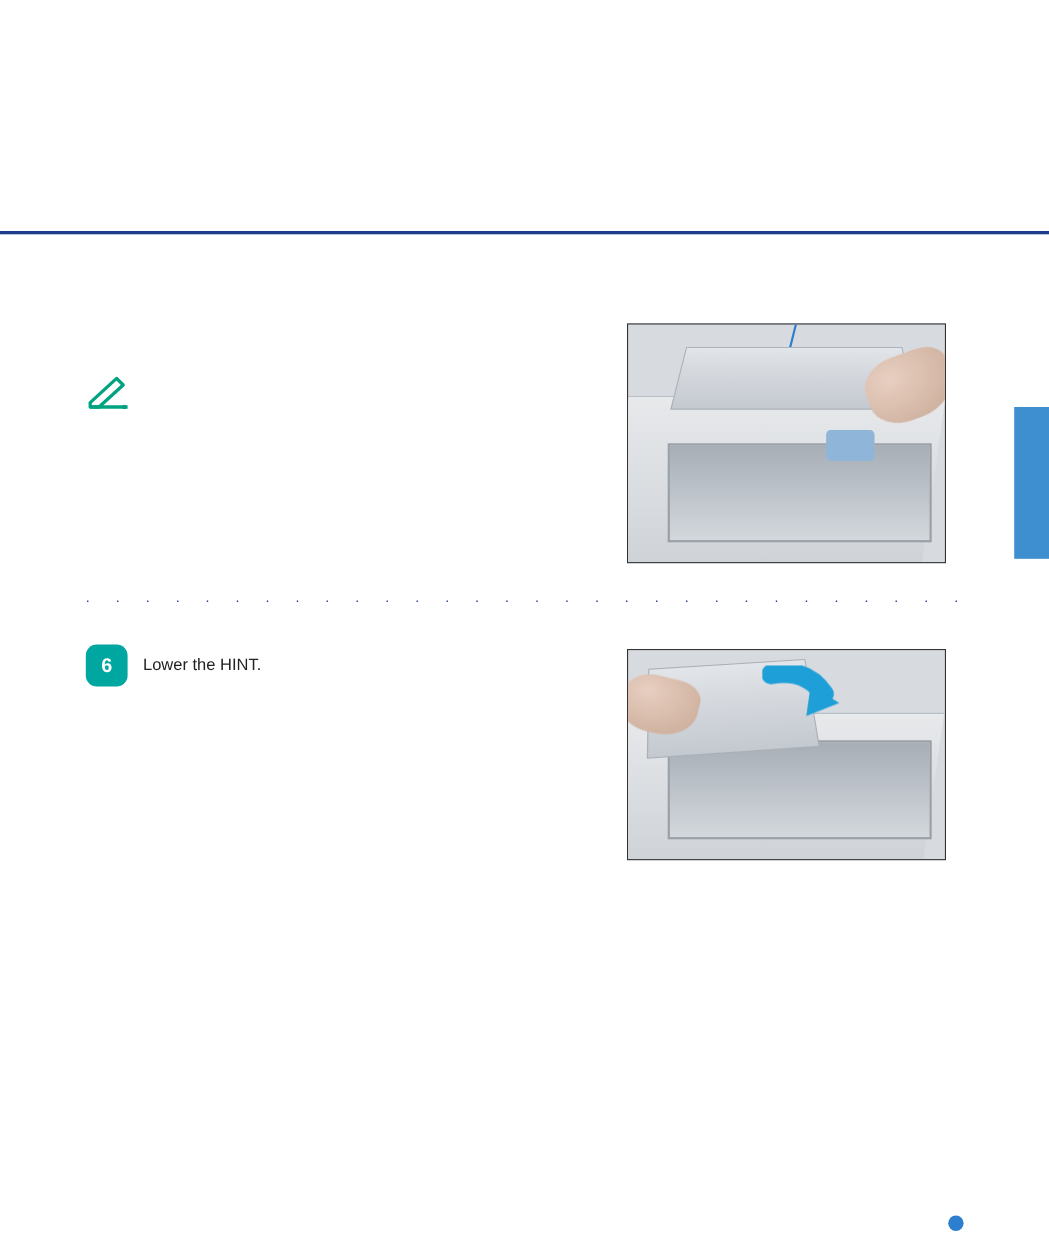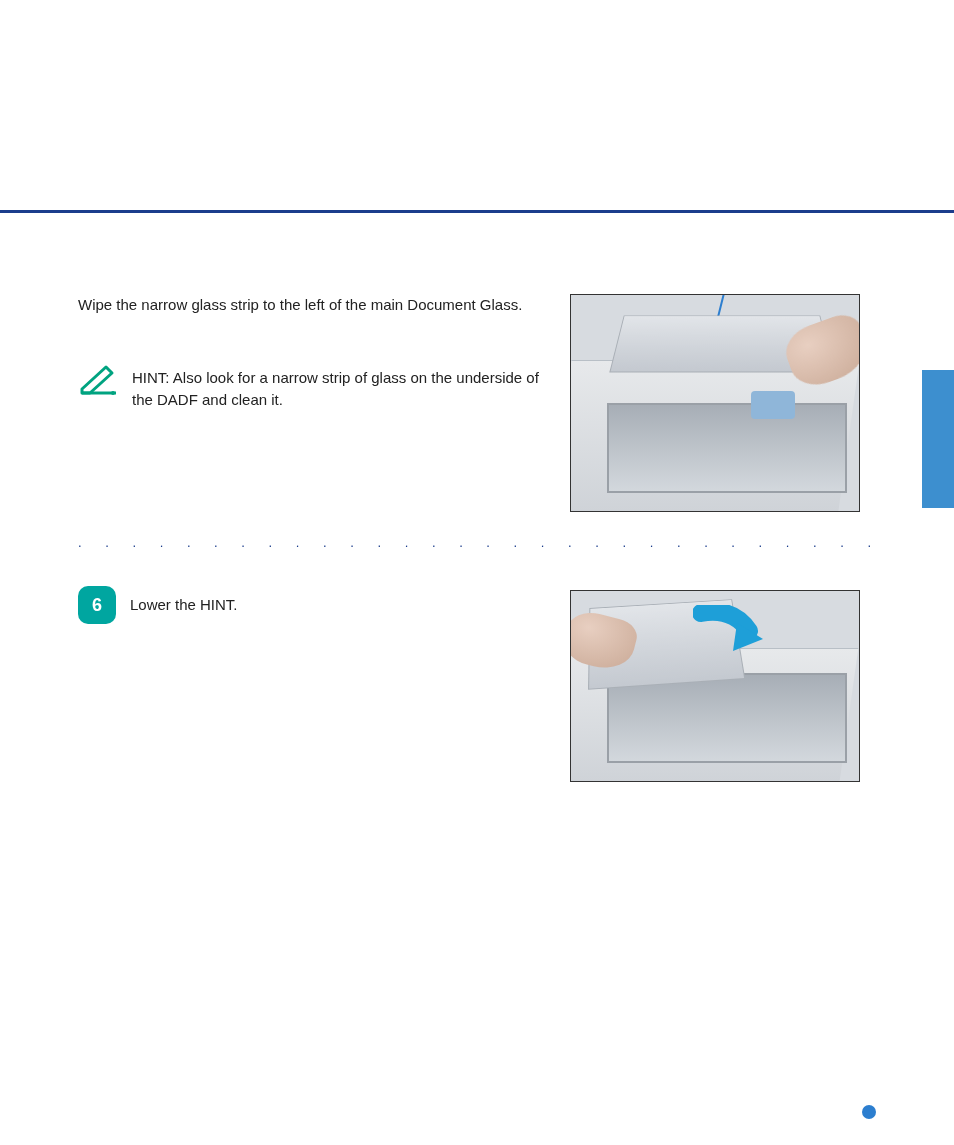--- a/index.html
+++ b/index.html
@@ -133,30 +133,28 @@
     background: #2c7ecf; border-radius: 50%;
   }
 </style>
 </head>
 <body>
 
 <div class="header-rule"></div>
 <div class="side-tab"></div>
 
 <div class="step-block step-5">
-  <p class="step-text">Wipe the narrow glass strip to the left of the main Document Glass.</p>
   <div class="hint-row">
     <span class="hint-icon">
       <svg viewBox="0 0 40 32" width="40" height="32">
         <path d="M4 26 L28 4 L34 10 L12 30 L4 30 Z" fill="none" stroke="#00a380" stroke-width="3" stroke-linejoin="round"></path>
         <line x1="4" y1="30" x2="38" y2="30" stroke="#00a380" stroke-width="3"></line>
         <circle cx="35" cy="30" r="2" fill="#00a380"></circle>
       </svg>
     </span>
-    <p class="hint-text">HINT: Also look for a narrow strip of glass on the underside of the DADF and clean it.</p>
   </div>
 </div>
 
 <div class="photo photo-1">
   <div class="callout-line"></div>
   <div class="scanner-body"></div>
   <div class="lid"></div>
   <div class="glass"></div>
   <div class="cloth"></div>
   <div class="hand"></div>

